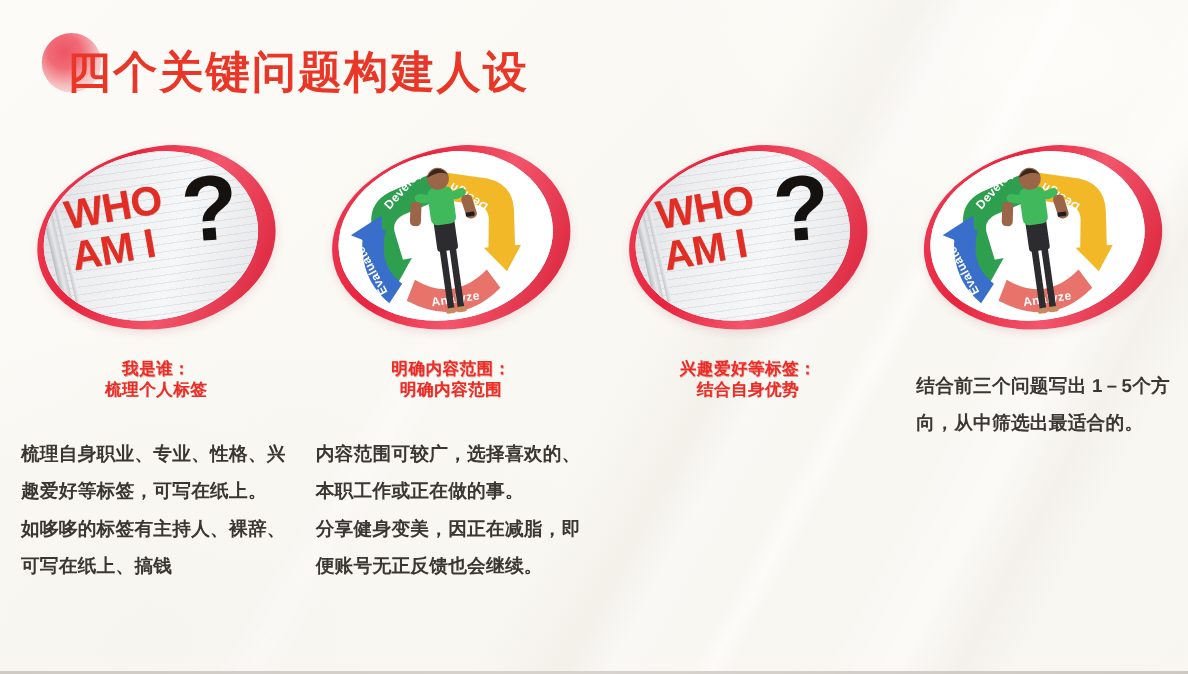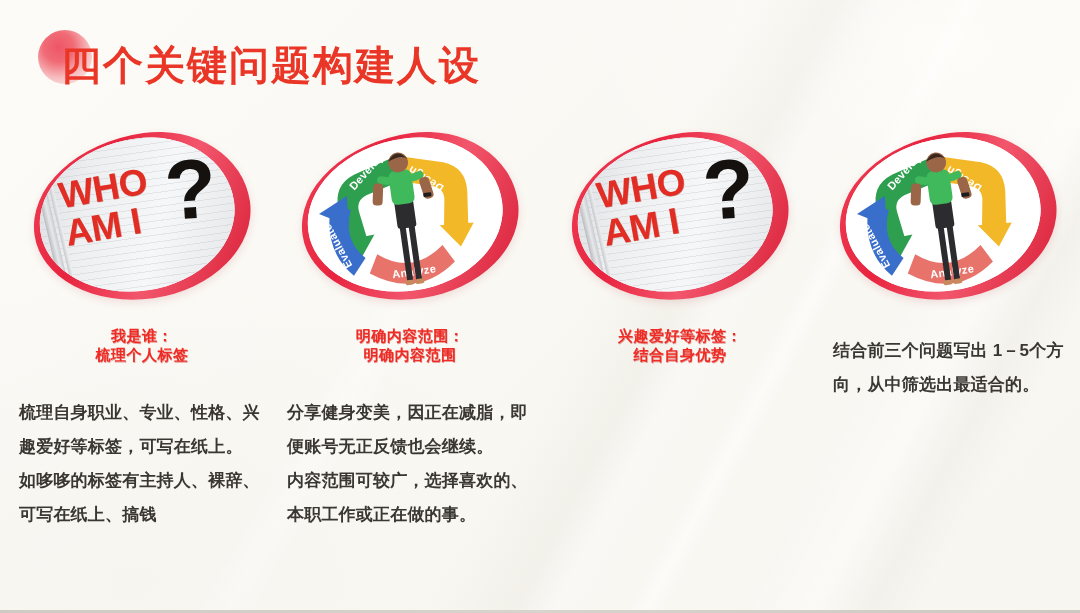--- a/index.html
+++ b/index.html
@@ -295,22 +295,22 @@
               <rect x="90" y="140" width="9" height="5" rx="2" fill="#c78a5e"></rect>
             </g>
           </svg>
         </div>
       </div>
       <div class="head">
         <span>明确内容范围：</span>
         <span class="l2">明确内容范围</span>
       </div>
       <div class="body-wrap">
+        <p class="para">内容范围可较广，选择喜欢的、本职工作或正在做的事。</p>
         <p class="para">分享健身变美，因正在减脂，即便账号无正反馈也会继续。</p>
-        <p class="para">内容范围可较广，选择喜欢的、本职工作或正在做的事。</p>
       </div>
     </div>
 
     <div class="col c3">
       <div class="illus">
         <div class="blob-ring"></div>
         <div class="blob-inner">
           <div class="paper"></div>
           <div class="paper-spine"></div>
           <div class="paper-spine2"></div>

